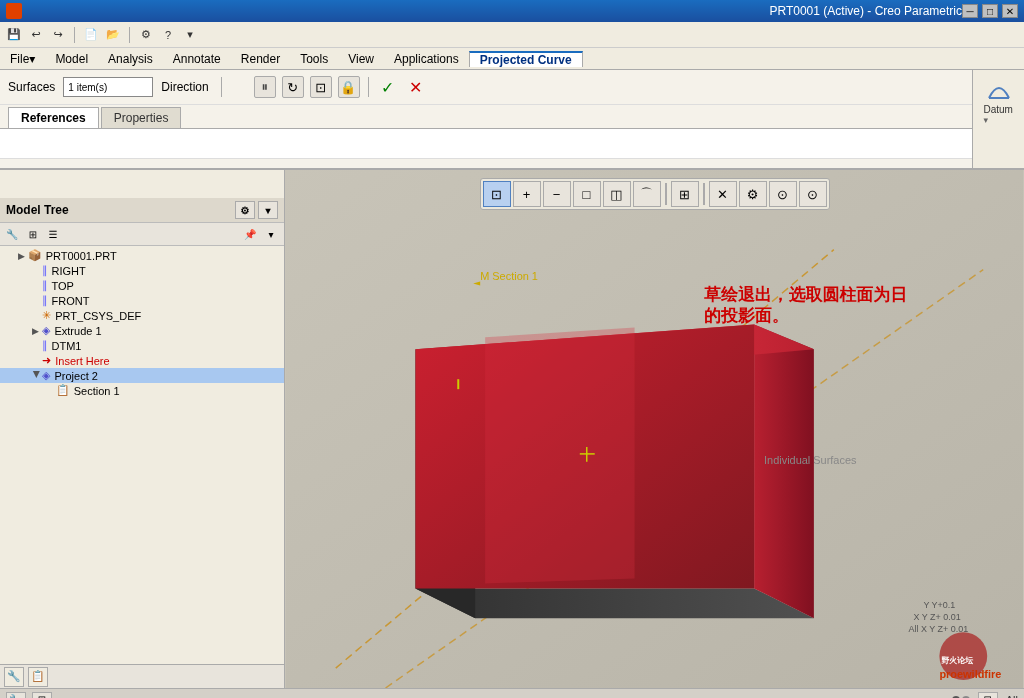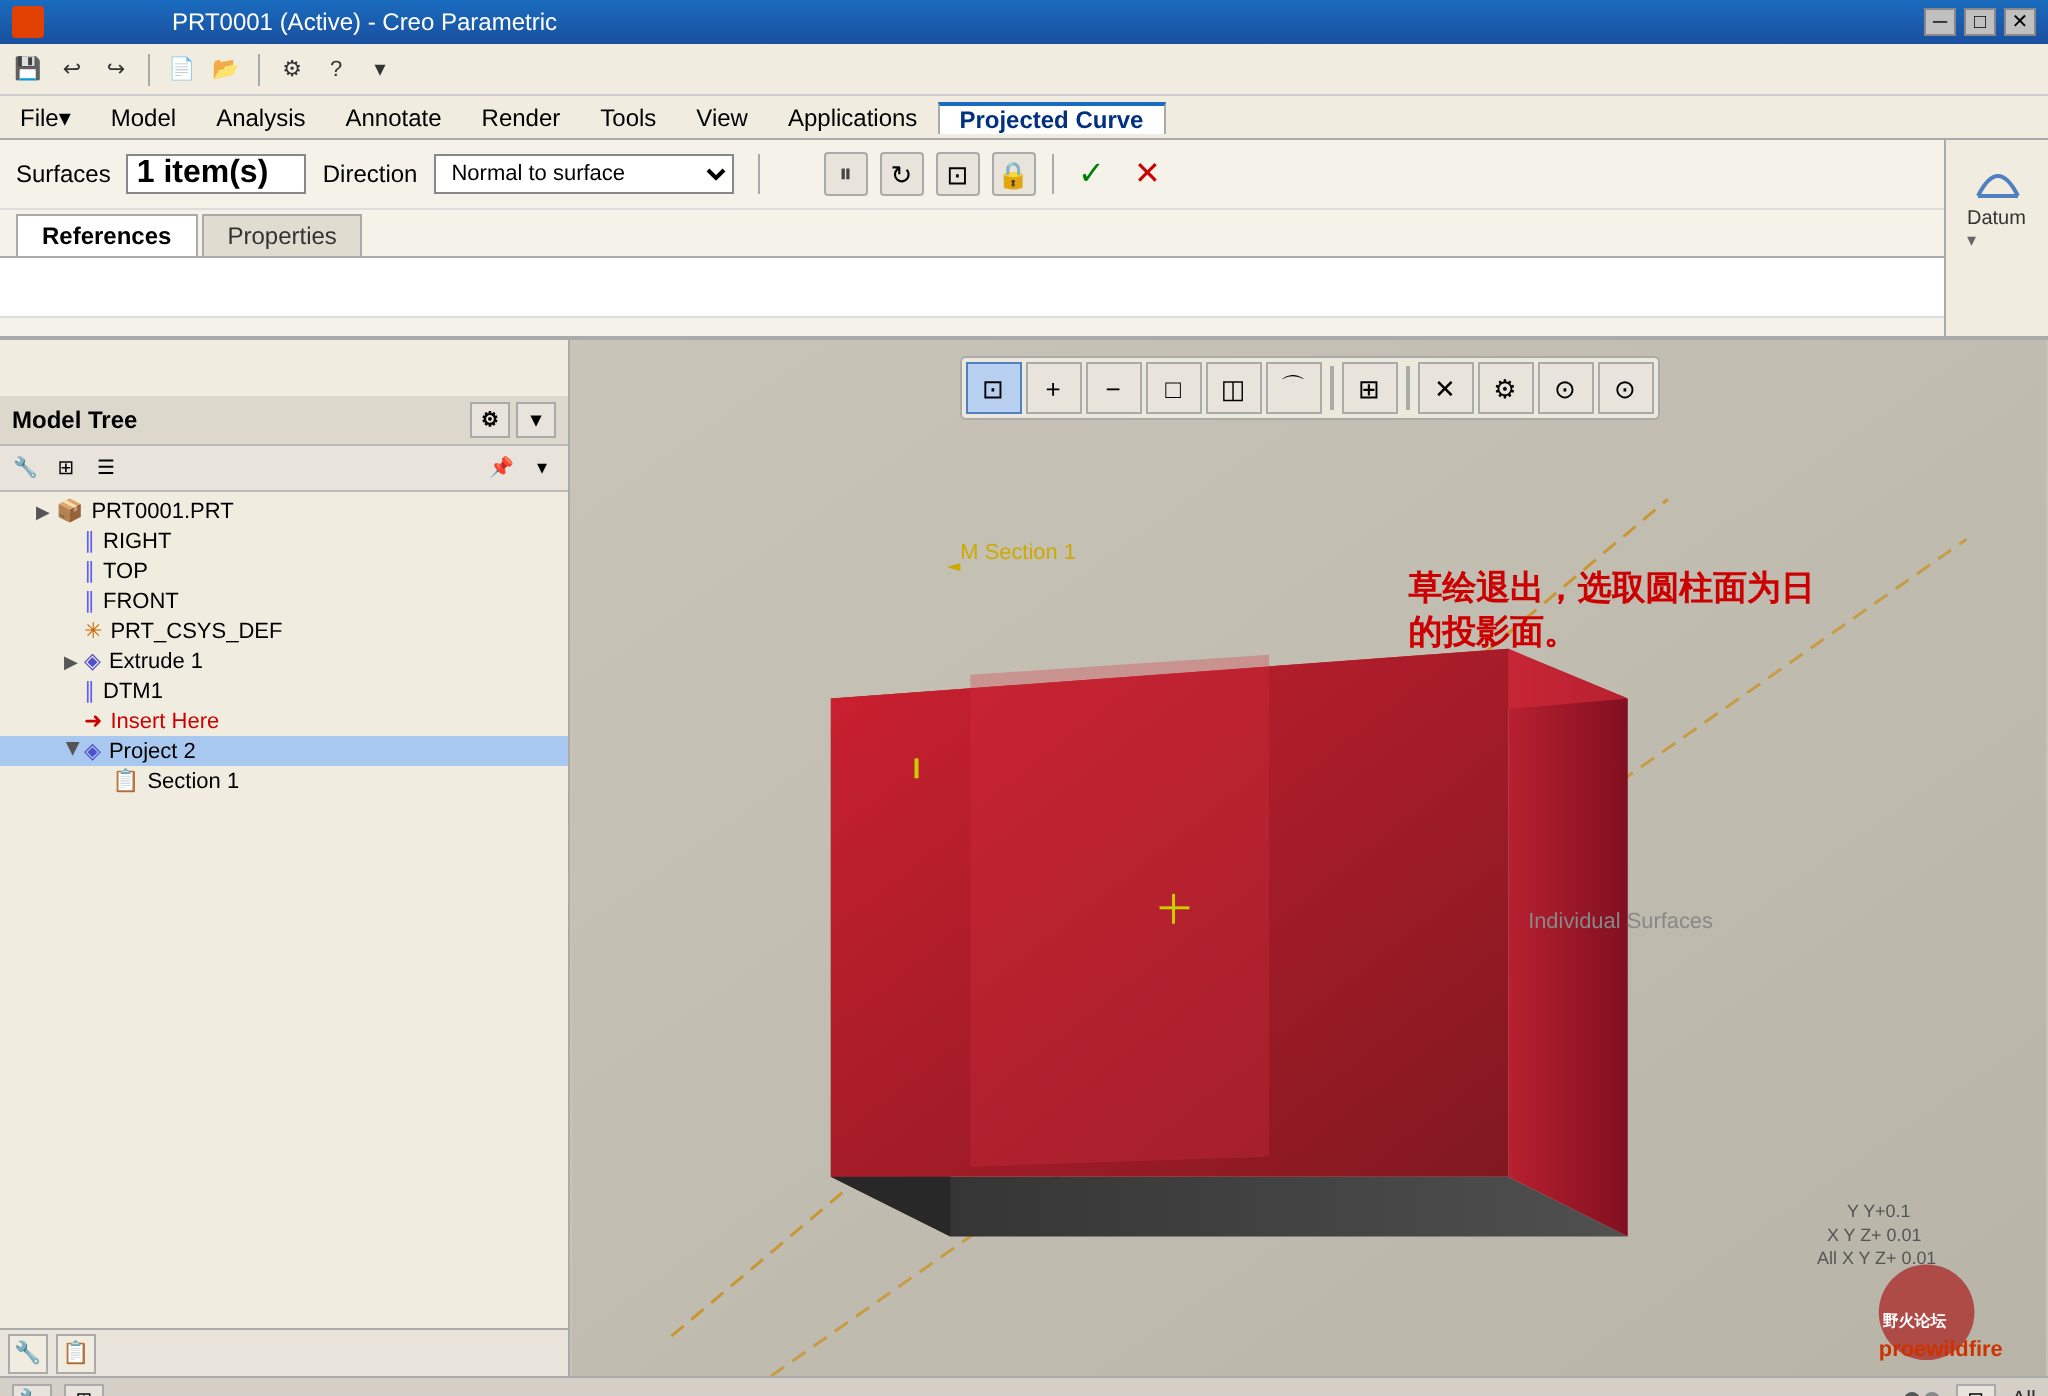--- a/index.html
+++ b/index.html
@@ -9,21 +9,21 @@
     #titlebar {
       background: linear-gradient(to bottom, #1a6cbf, #1a4f9f);
       color: white;
       height: 22px;
       display: flex;
       align-items: center;
       justify-content: space-between;
       padding: 0 6px;
       font-size: 12px;
     }
-    #titlebar-title { flex: 1; text-align: left; font-size: 12px; }
+    #titlebar-title { flex: 1; text-align: right; font-size: 12px; }
     #titlebar-controls { display: flex; gap: 4px; }
     #titlebar-controls span {
       width: 16px; height: 14px; background: #c0c0c0; border: 1px solid #888;
       display: flex; align-items: center; justify-content: center; font-size: 10px; cursor: pointer;
       color: #000;
     }
 
     
     #menubar {
       background: #f0ece0;
@@ -81,23 +81,22 @@
       align-items: center;
       gap: 8px;
       border-bottom: 1px solid #ddd;
       flex-wrap: wrap;
     }
     .control-label { font-size: 12px; color: #000; }
     .control-input {
       background: white;
       border: 1px solid #888;
       padding: 2px 4px;
-      font-size: 16px;
+      font-size: 10px;
       height: 20px;
-      font-weight: bold;
     }
     .direction-select {
       background: white;
       border: 1px solid #888;
       font-size: 11px;
       height: 20px;
       padding: 0 4px;
       cursor: pointer;
     }
 
@@ -353,21 +352,20 @@
       </svg>
       <span style="font-size:10px;color:#333;">Datum</span>
       <span style="font-size:9px;color:#666;">▾</span>
     </div>
   </div>
 
   <div id="controls-row">
     <span class="control-label">Surfaces</span>
     <input class="control-input" readonly="" style="width: 90px;" value="1 item(s)">
     <span class="control-label">Direction</span>
-    <select class="direction-select" style="width:150px;"><option>Normal to surface</option><option>Along direction</option></select>
     <div style="width:1px;height:20px;background:#aaa;margin:0 4px;"></div>
     <div id="action-btns">
       <div class="action-btn pause" title="Pause">⏸</div>
       <div class="action-btn" title="Cycle">↻</div>
       <div class="action-btn" title="Display">⊡</div>
       <div class="action-btn" title="Lock">🔒</div>
       <div style="width:1px;height:20px;background:#aaa;margin:0 2px;"></div>
       <div class="action-btn green" title="Accept">✓</div>
       <div class="action-btn red" title="Cancel">✕</div>
     </div>

